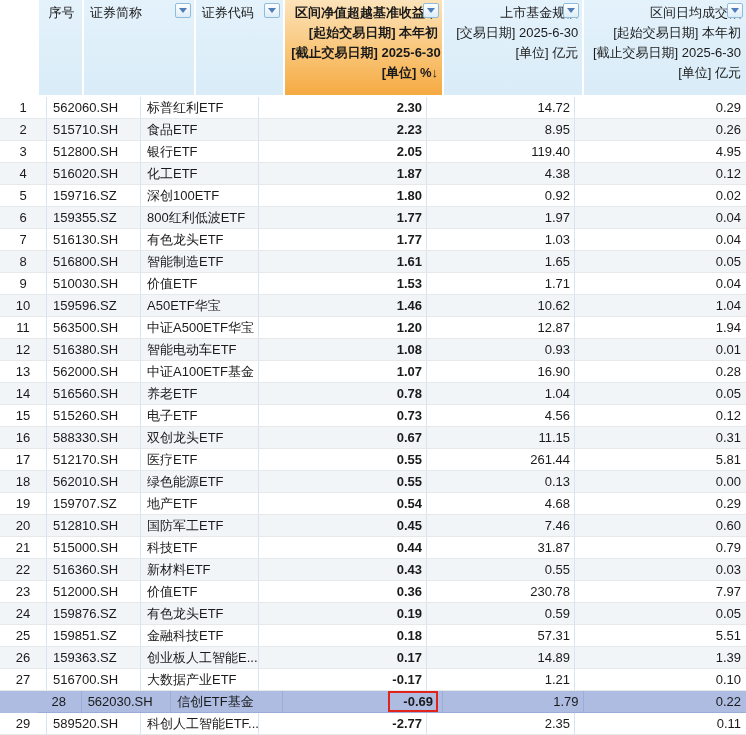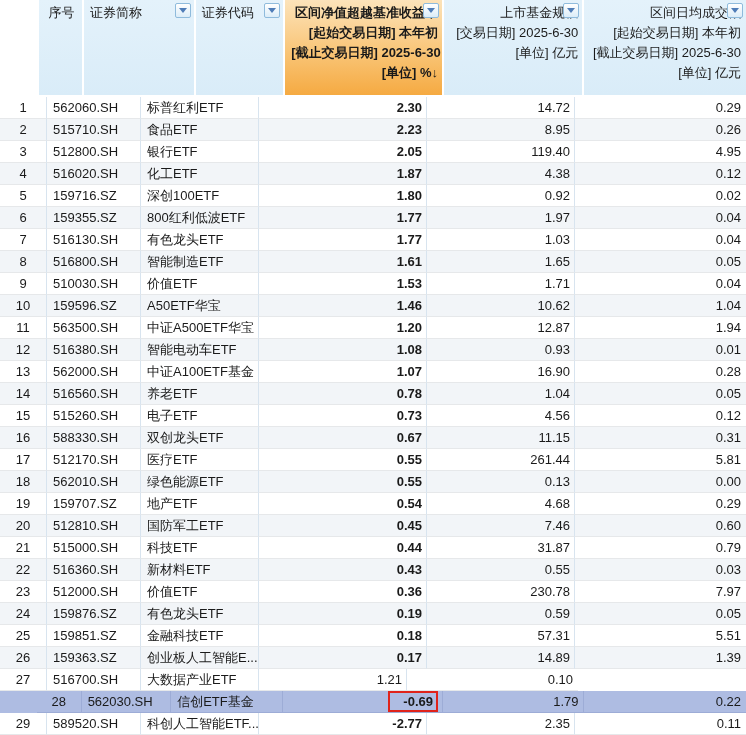--- a/index.html
+++ b/index.html
@@ -350,20 +350,21 @@
         <div class="tcell c1">159363.SZ</div>
         <div class="tcell c2">创业板人工智能E...</div>
         <div class="tcell c3">0.17</div>
         <div class="tcell c4">14.89</div>
         <div class="tcell c5">1.39</div>
       </div>
       <div class="trow">
         <div class="tcell c0">27</div>
         <div class="tcell c1">516700.SH</div>
         <div class="tcell c2">大数据产业ETF</div>
+        <div class="tcell c3">-0.17</div>
         <div class="tcell c4">1.21</div>
         <div class="tcell c5">0.10</div>
       </div>
       <div class="trow alt selected">
         <div class="tcell c0">28</div>
         <div class="tcell c1">562030.SH</div>
         <div class="tcell c2">信创ETF基金</div>
         <div class="tcell c3"><span class="red-box">-0.69</span></div>
         <div class="tcell c4">1.79</div>
         <div class="tcell c5">0.22</div>

